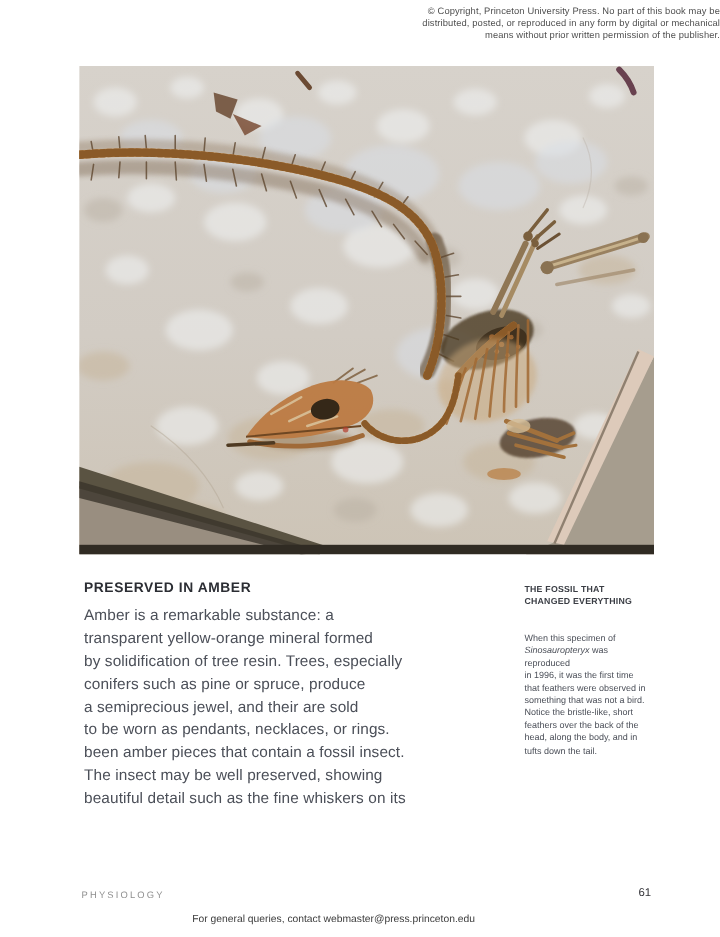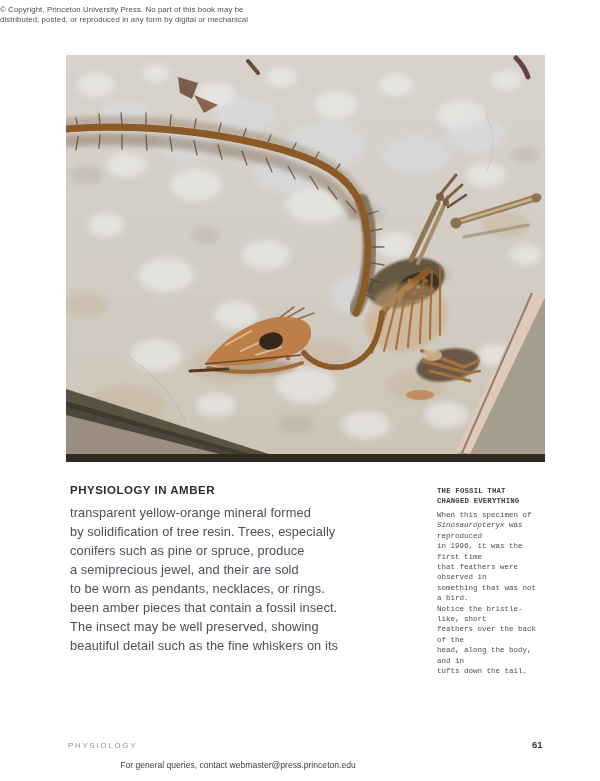--- a/index.html
+++ b/index.html
@@ -1,43 +1,44 @@
 <!DOCTYPE html>
 <html><head>
 <meta charset="utf-8">
 <style>
   html,body{margin:0;padding:0;background:#ffffff;}
   .page{position:relative;width:600px;height:781px;background:#ffffff;overflow:hidden;
         font-family:"Liberation Sans",sans-serif;}
-  .copyright{position:absolute;top:5px;left:0;width:600px;text-align:left;
+  .copyright{position:absolute;top:5px;left:0;width:600px;text-align:right;
              font-size:7.8px;line-height:10.2px;color:#4f4f4f;letter-spacing:.1px;}
   .photo{position:absolute;left:66px;top:55px;width:479px;height:407px;margin:0;}
   .photo svg{display:block;width:479px;height:407px;}
   .heading{position:absolute;left:70px;top:484px;margin:0;font-size:11.5px;font-weight:bold;
            letter-spacing:.5px;color:#2b2d33;}
   .body-text{position:absolute;left:70px;top:503px;width:320px;
              font-size:12.8px;line-height:19px;color:#4b4f58;letter-spacing:.1px;}
-  .caption{position:absolute;left:437px;top:486px;width:108px;color:#4b4f58;font-family:Liberation Mono, monospace;}
+  .caption{position:absolute;left:437px;top:486px;width:108px;color:#4b4f58;}
   .cap-title{font-size:7.3px;font-weight:bold;line-height:10px;color:#3a3d44;letter-spacing:.2px;}
-  .cap-body{margin-top:4px;font-size:7.5px;line-height:10.4px;}
+  .cap-body{margin-top:21px;font-size:7.5px;line-height:10.4px;}
   .cap-body i{font-style:italic;}
   .running-head{position:absolute;left:68px;top:741px;font-size:7.8px;letter-spacing:1.8px;
                 color:#8f8f8f;text-align:right;}
-  .page-number{position:absolute;left:532px;top:739px;font-size:9.5px;font-weight:bold;color:#35353a;}
+  .page-number{position:absolute;left:532px;top:739px;font-size:9.5px;font-weight:normal;color:#35353a;}
   .query-line{position:absolute;left:0;top:760px;width:476px;text-align:center;
-              font-size:8.6px;color:#3c3c3c;}
+              font-size:8.6px;color:#3c3c3c;padding-left:40px;}
 </style>
 </head>
 <body>
 
 <div class="page">
 
   <header class="copyright">
     <div>© Copyright, Princeton University Press. No part of this book may be</div>
     <div>distributed, posted, or reproduced in any form by digital or mechanical</div>
+    <div>means without prior written permission of the publisher.</div>
   </header>
 
   <figure class="photo">
     <svg viewBox="0 0 479 407" preserveAspectRatio="none">
       <defs>
         <filter id="b3" x="-40%" y="-40%" width="180%" height="180%">
             <feGaussianBlur stdDeviation="3"></feGaussianBlur>
           </filter>
         <filter id="b2" x="-40%" y="-40%" width="180%" height="180%">
             <feGaussianBlur stdDeviation="2"></feGaussianBlur>
@@ -231,22 +232,23 @@
             <path d="M402,318 L414,316" stroke-width="2.5"></path>
           </g>
           <ellipse cx="366" cy="300" rx="10" ry="6" fill="#d4bd96" opacity="0.8"></ellipse>
           <ellipse cx="354" cy="340" rx="14" ry="5" fill="#b5722e" opacity="0.6"></ellipse>
         </g>
       </g>
     </svg>
   </figure>
 
   <main>
-    <h1 class="heading">PHYSIOLOGY IN AMBER</h1>
+    <h1 class="heading">PRESERVED IN AMBER</h1>
     <div class="body-text">
+      <div>Amber is a remarkable substance: a</div>
       <div>transparent yellow-orange mineral formed</div>
       <div>by solidification of tree resin. Trees, especially</div>
       <div>conifers such as pine or spruce, produce</div>
       <div>a semiprecious jewel, and their are sold</div>
       <div>to be worn as pendants, necklaces, or rings.</div>
       <div>been amber pieces that contain a fossil insect.</div>
       <div>The insect may be well preserved, showing</div>
       <div>beautiful detail such as the fine whiskers on its</div>
     </div>
   </main>

